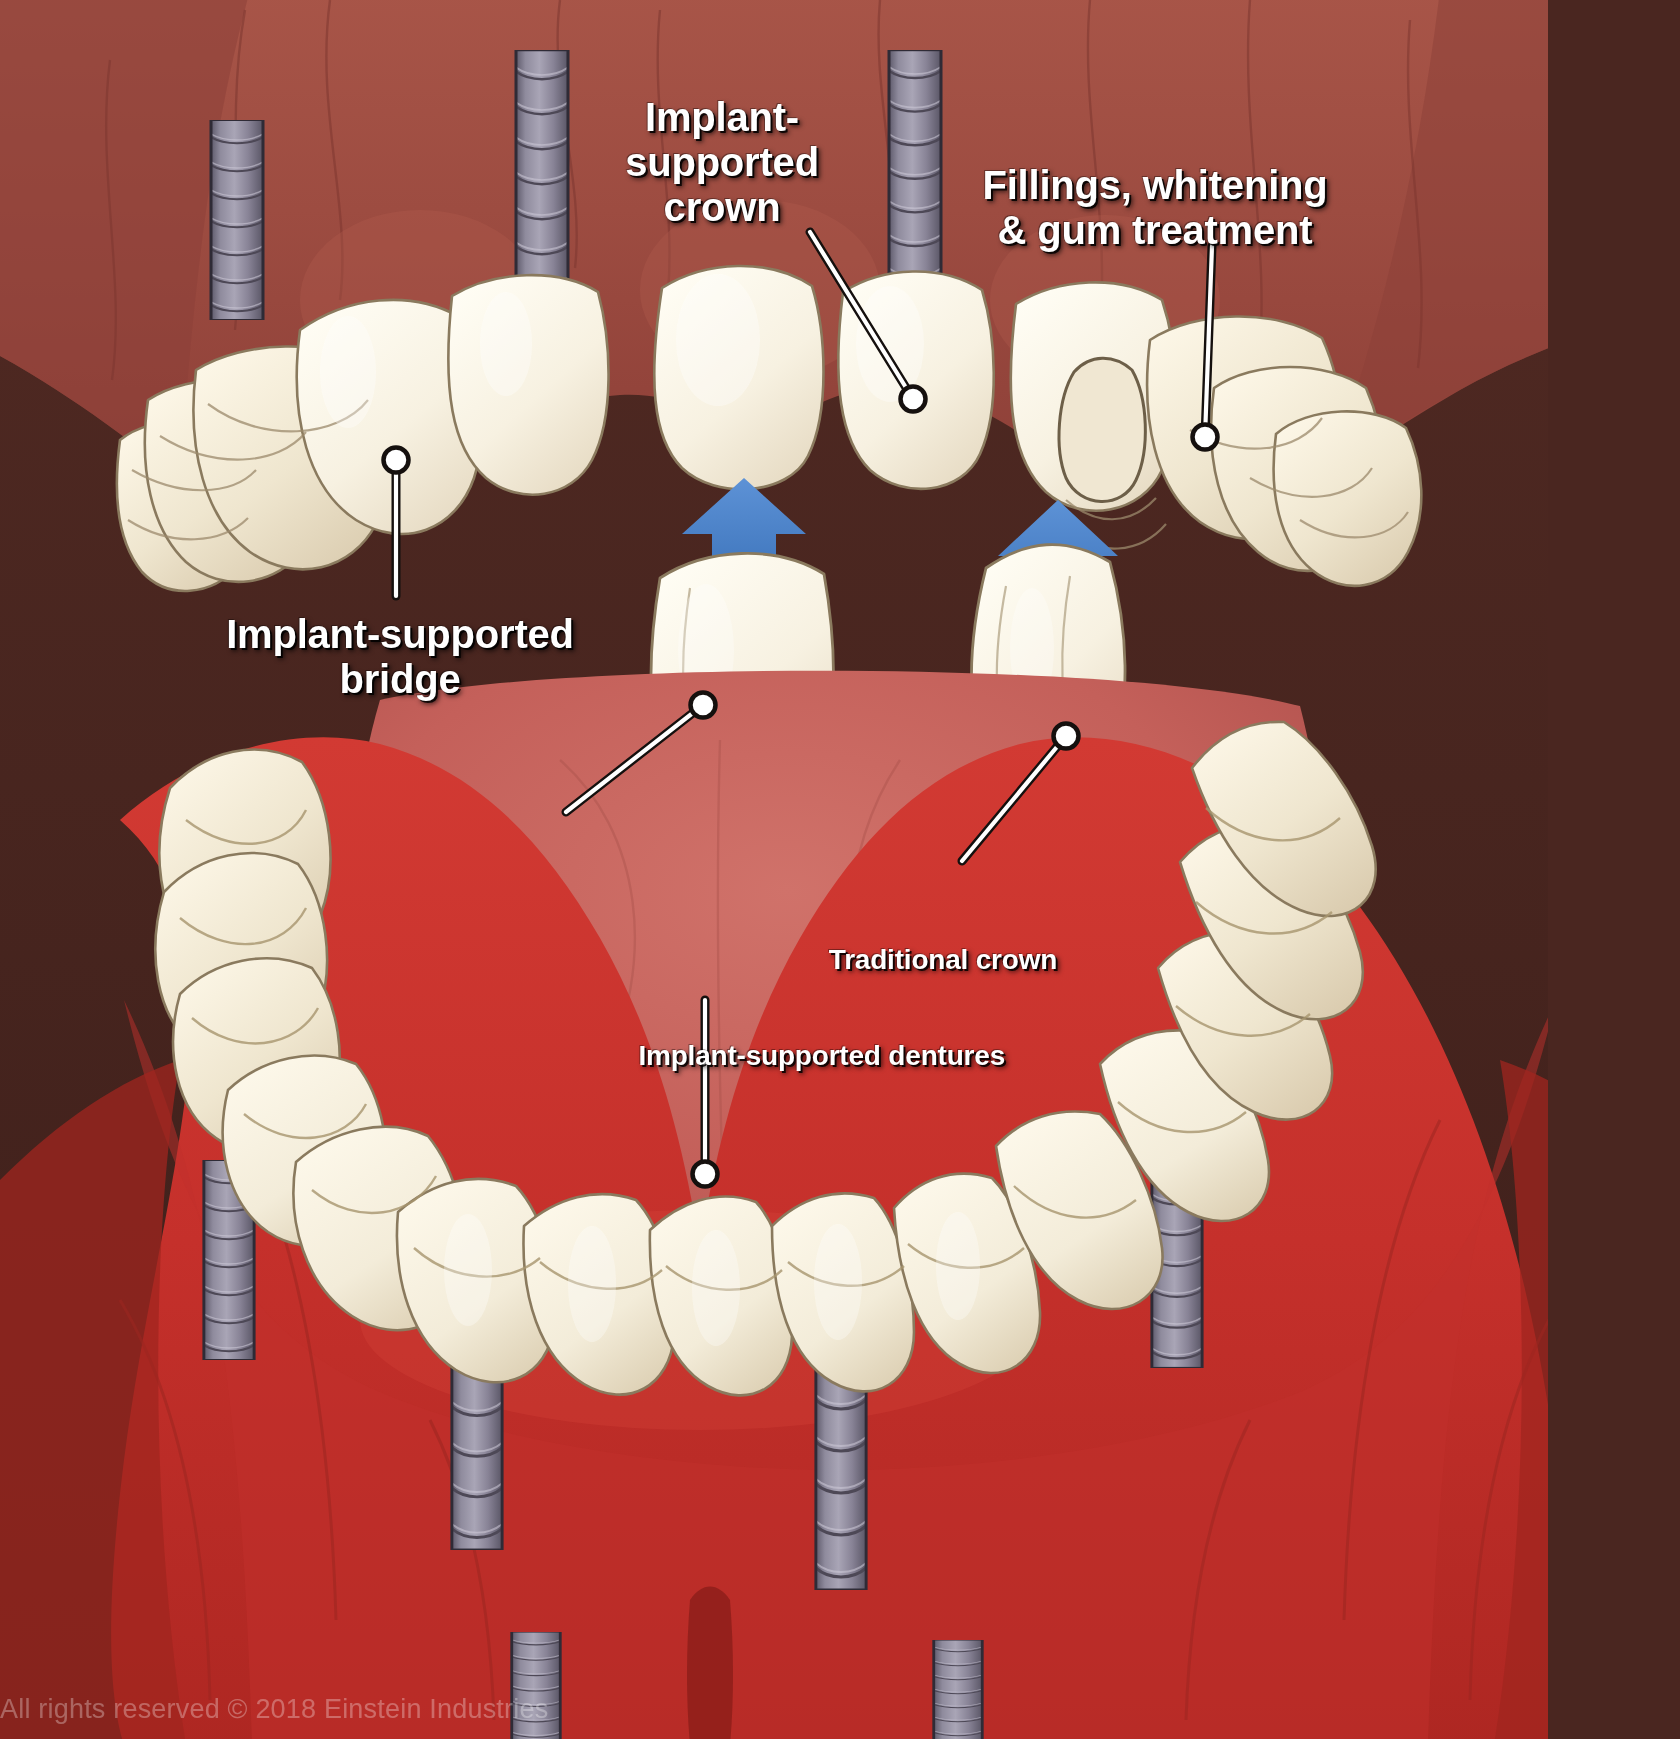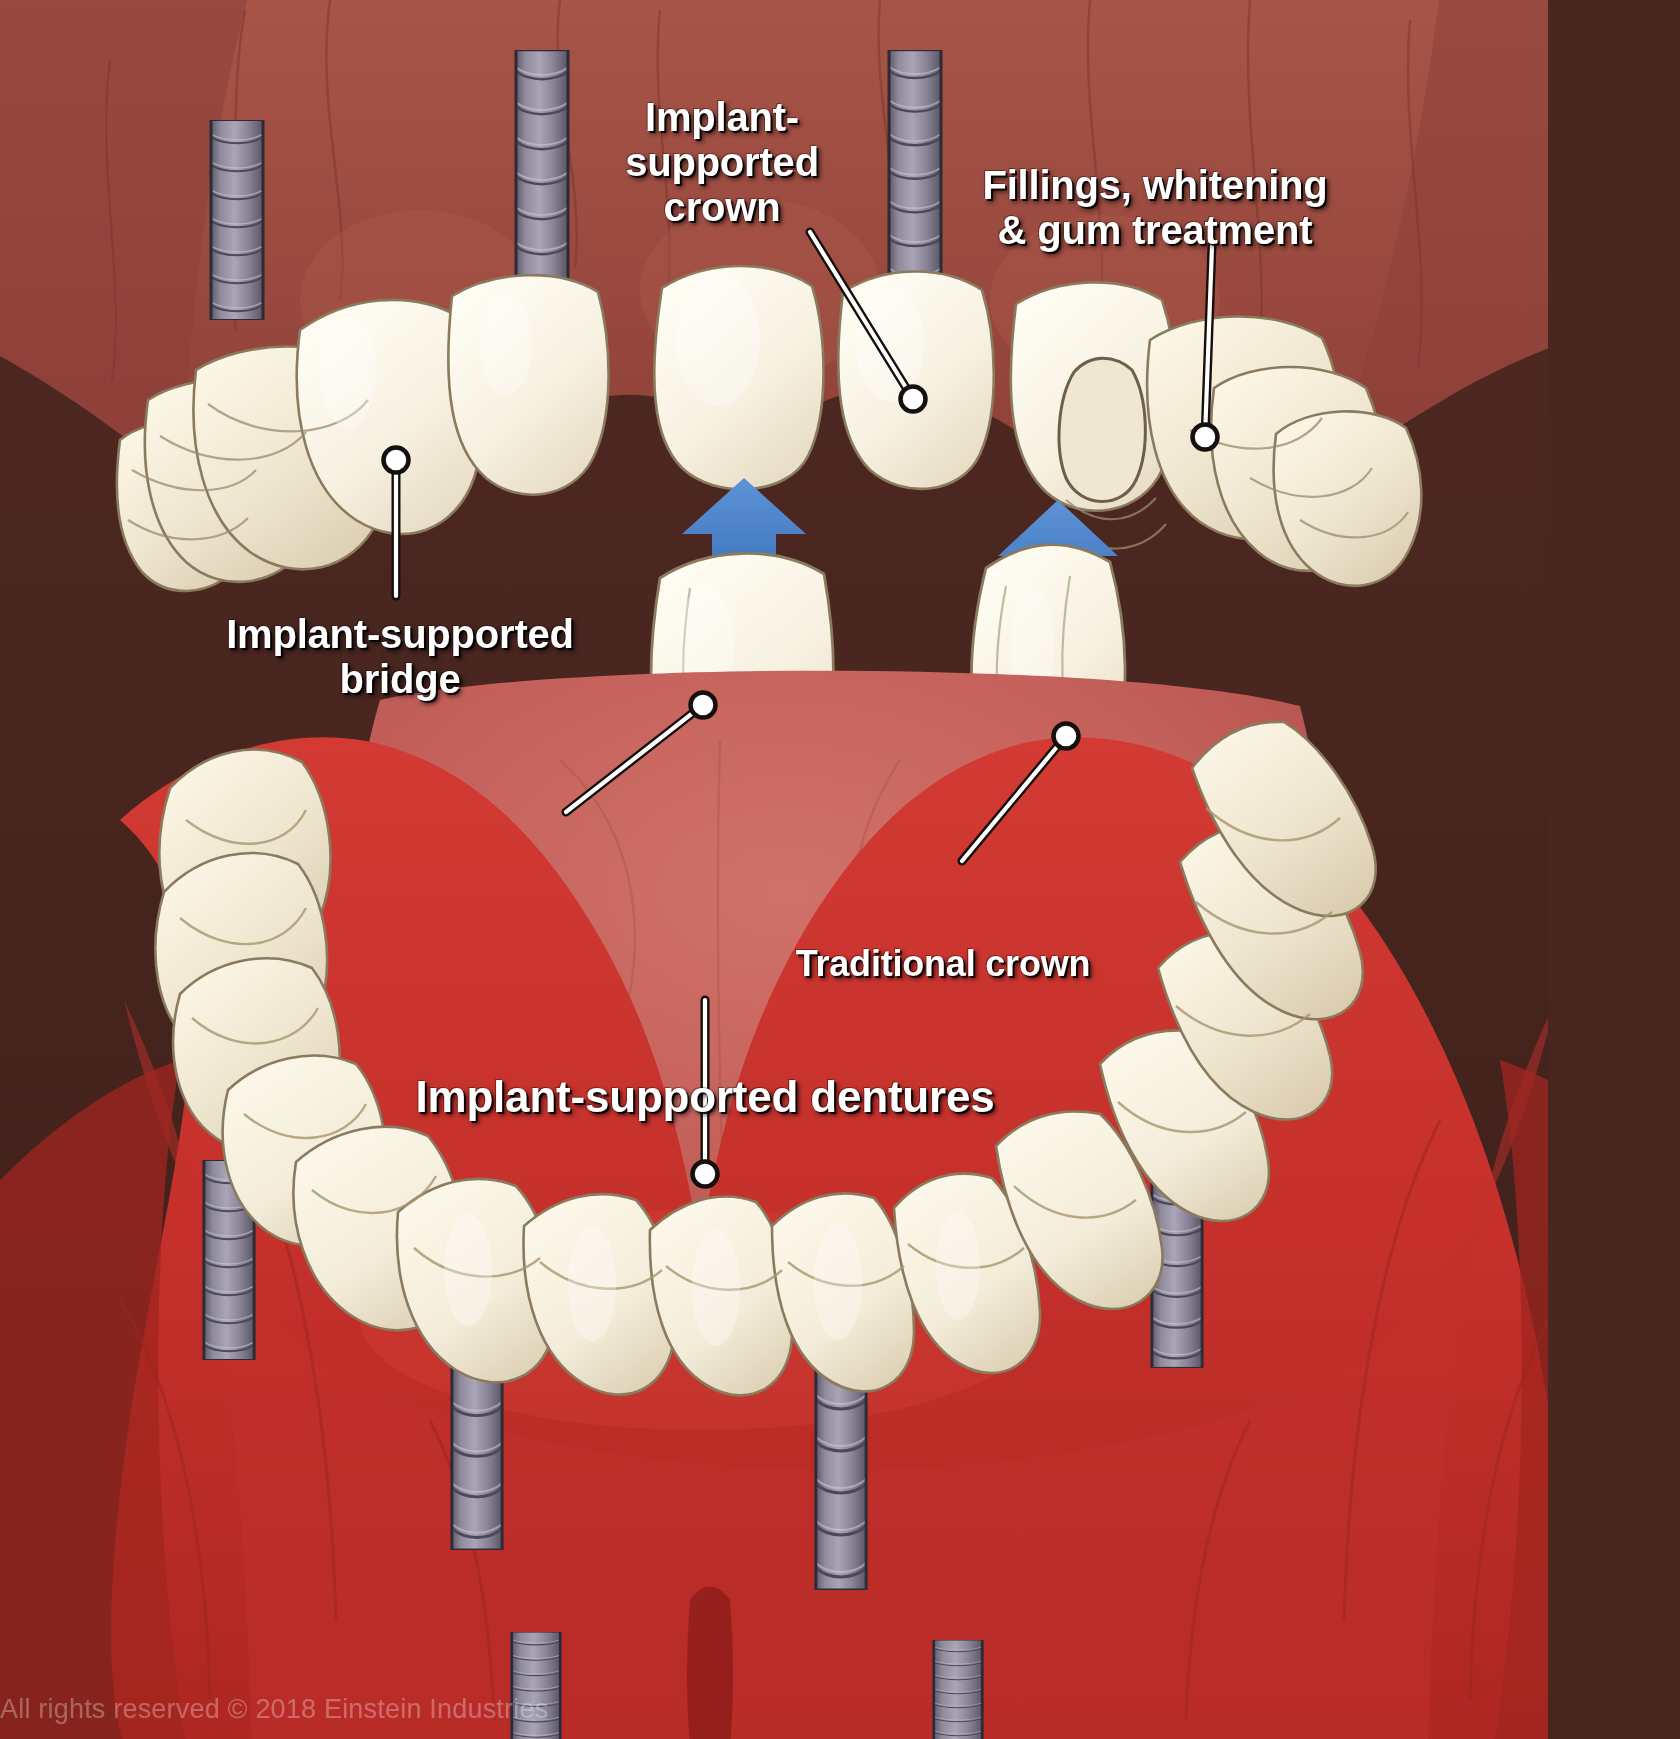--- a/index.html
+++ b/index.html
@@ -412,19 +412,19 @@
 supported
 crown</div>
 
   <div class="label c" style="left:905px;top:163px;width:500px;font-size:40px;">Fillings, whitening
 &amp; gum treatment</div>
 
   <div class="label c" style="left:150px;top:612px;width:500px;font-size:40px;">Implant-supported
 bridge</div>
 
 
-  <div class="label c" style="left:743px;top:944px;width:400px;font-size:36px;">Traditional crown</div>
-
-  <div class="label c" style="left:405px;top:1072px;width:600px;font-size:44px;">Implant-supported dentures</div>
+  <div class="label c" style="left:743px;top:944px;width:400px;font-size:28px;">Traditional crown</div>
+
+  <div class="label c" style="left:405px;top:1040px;width:600px;font-size:28px;text-align:right;">Implant-supported dentures</div>
 
   <div class="copyright">All rights reserved © 2018 Einstein Industries</div>
 
 </div>
 
 </body></html>

